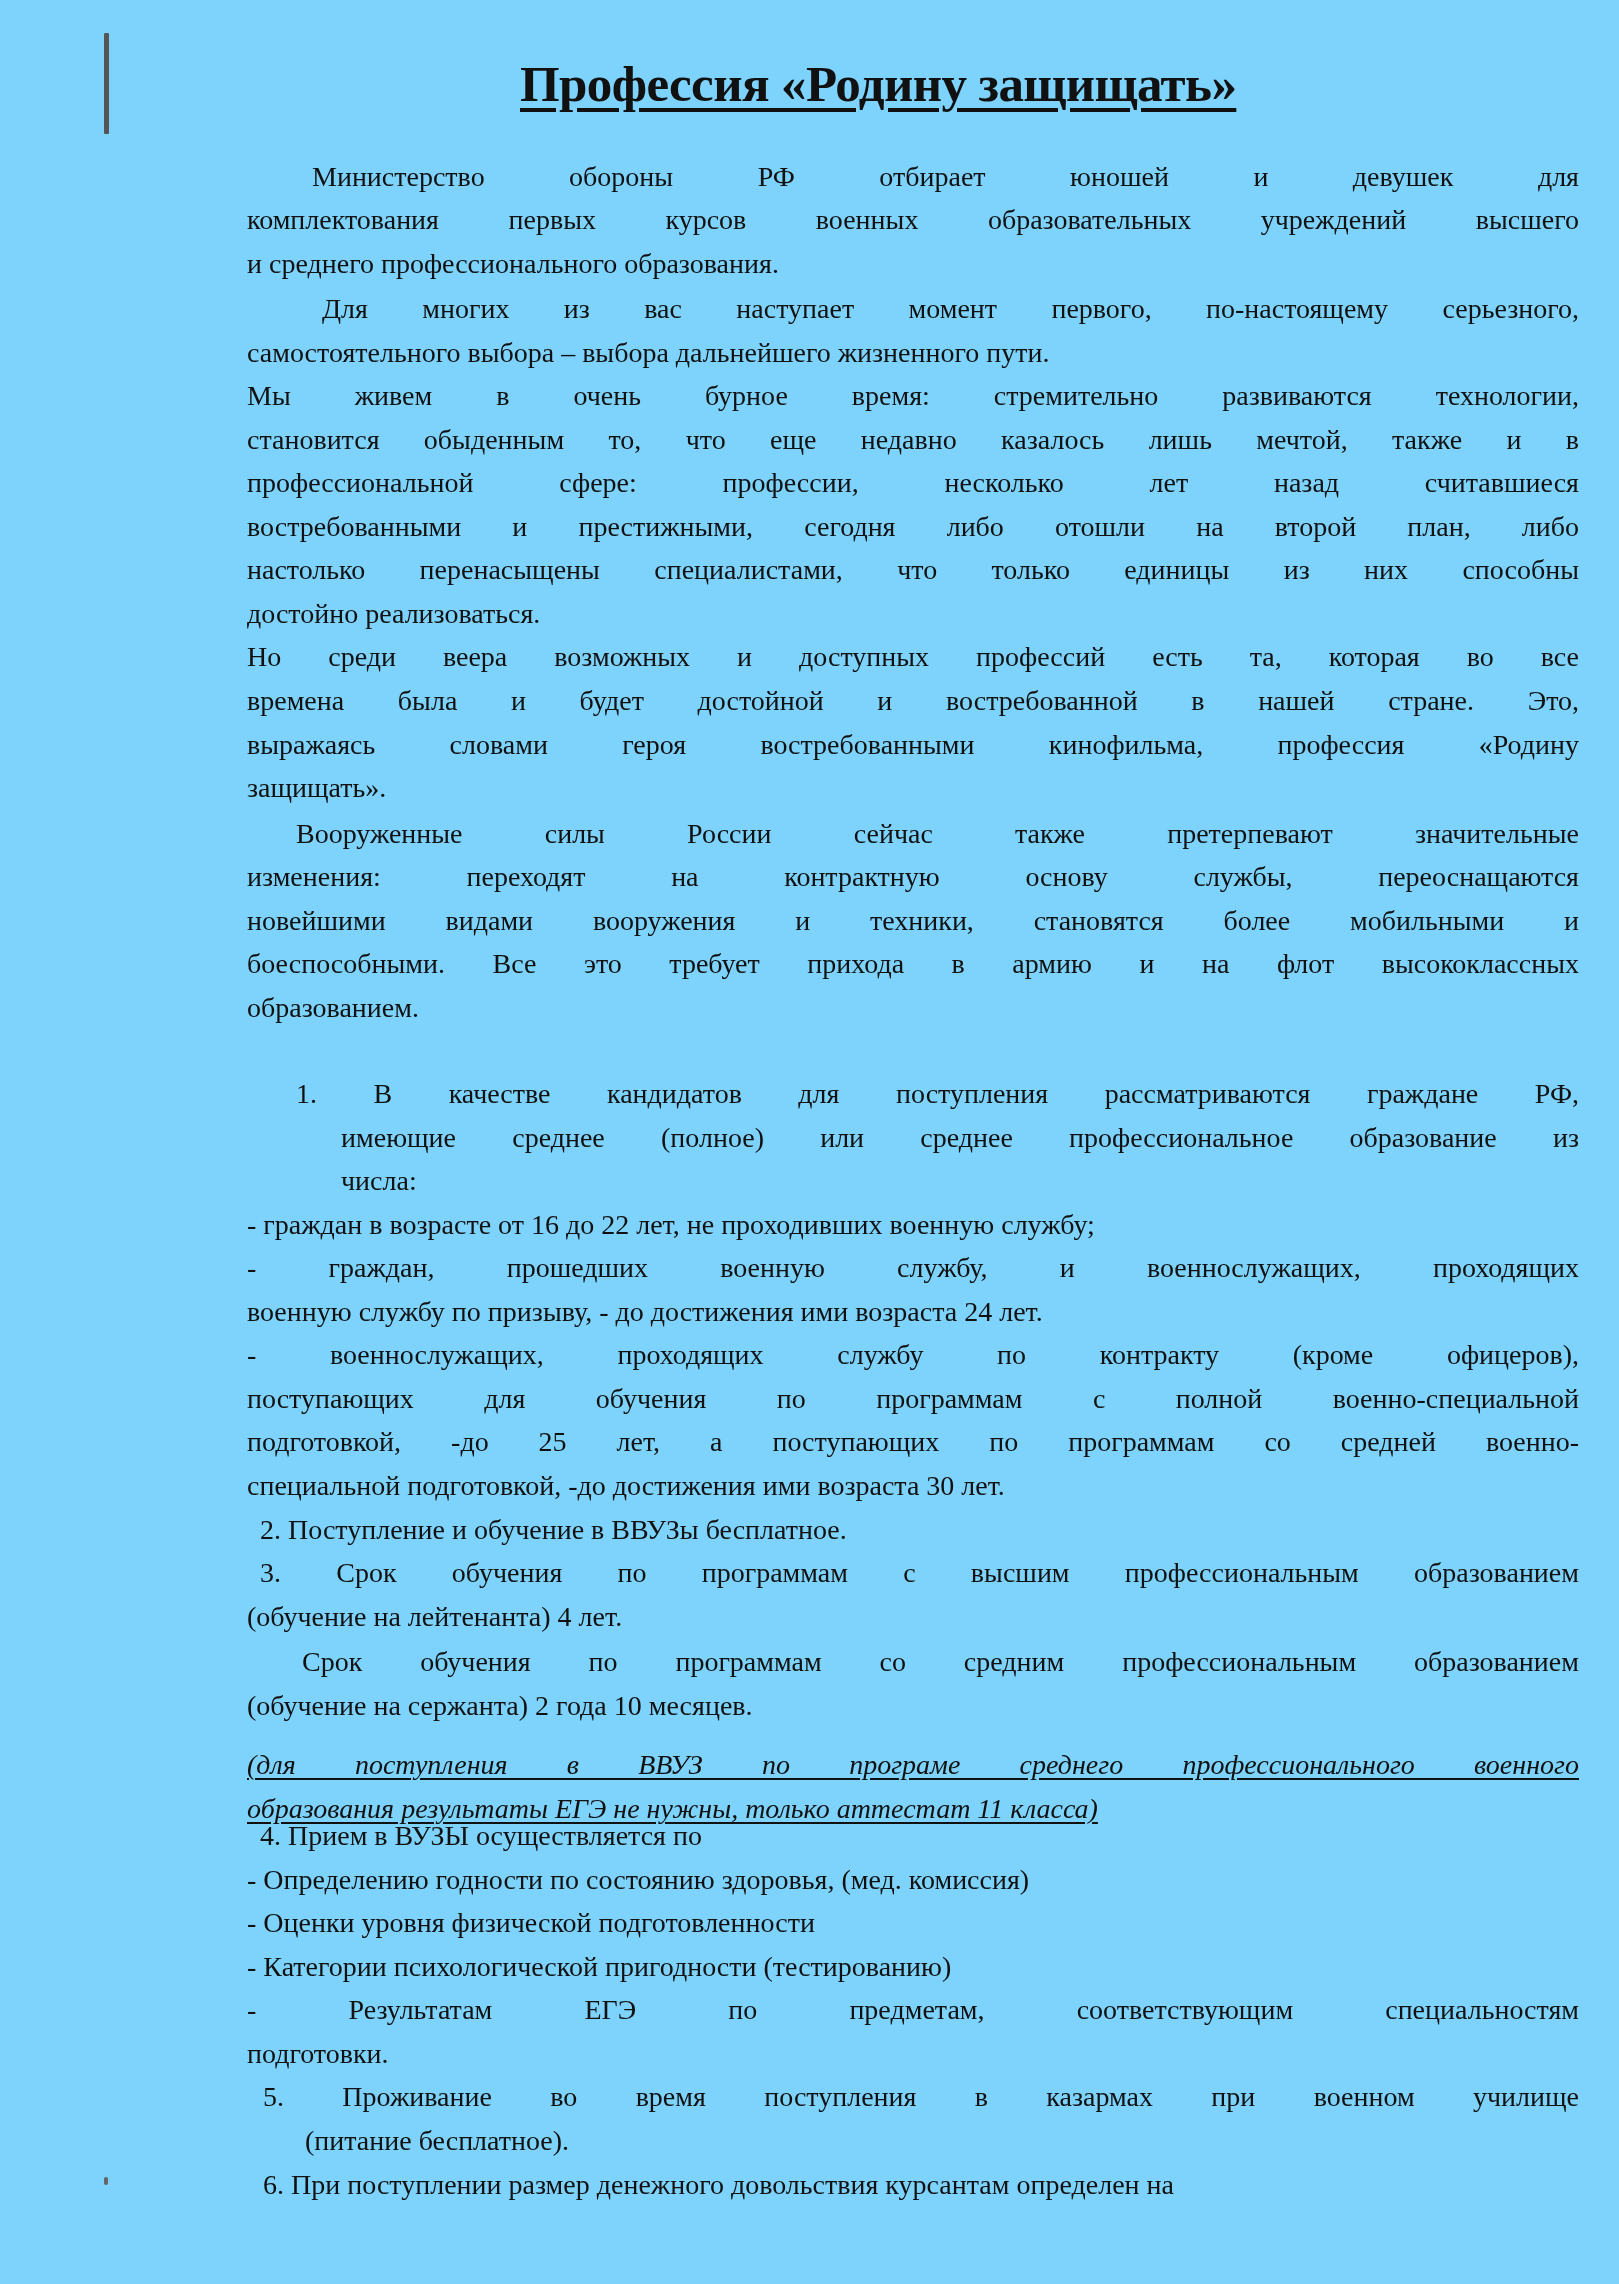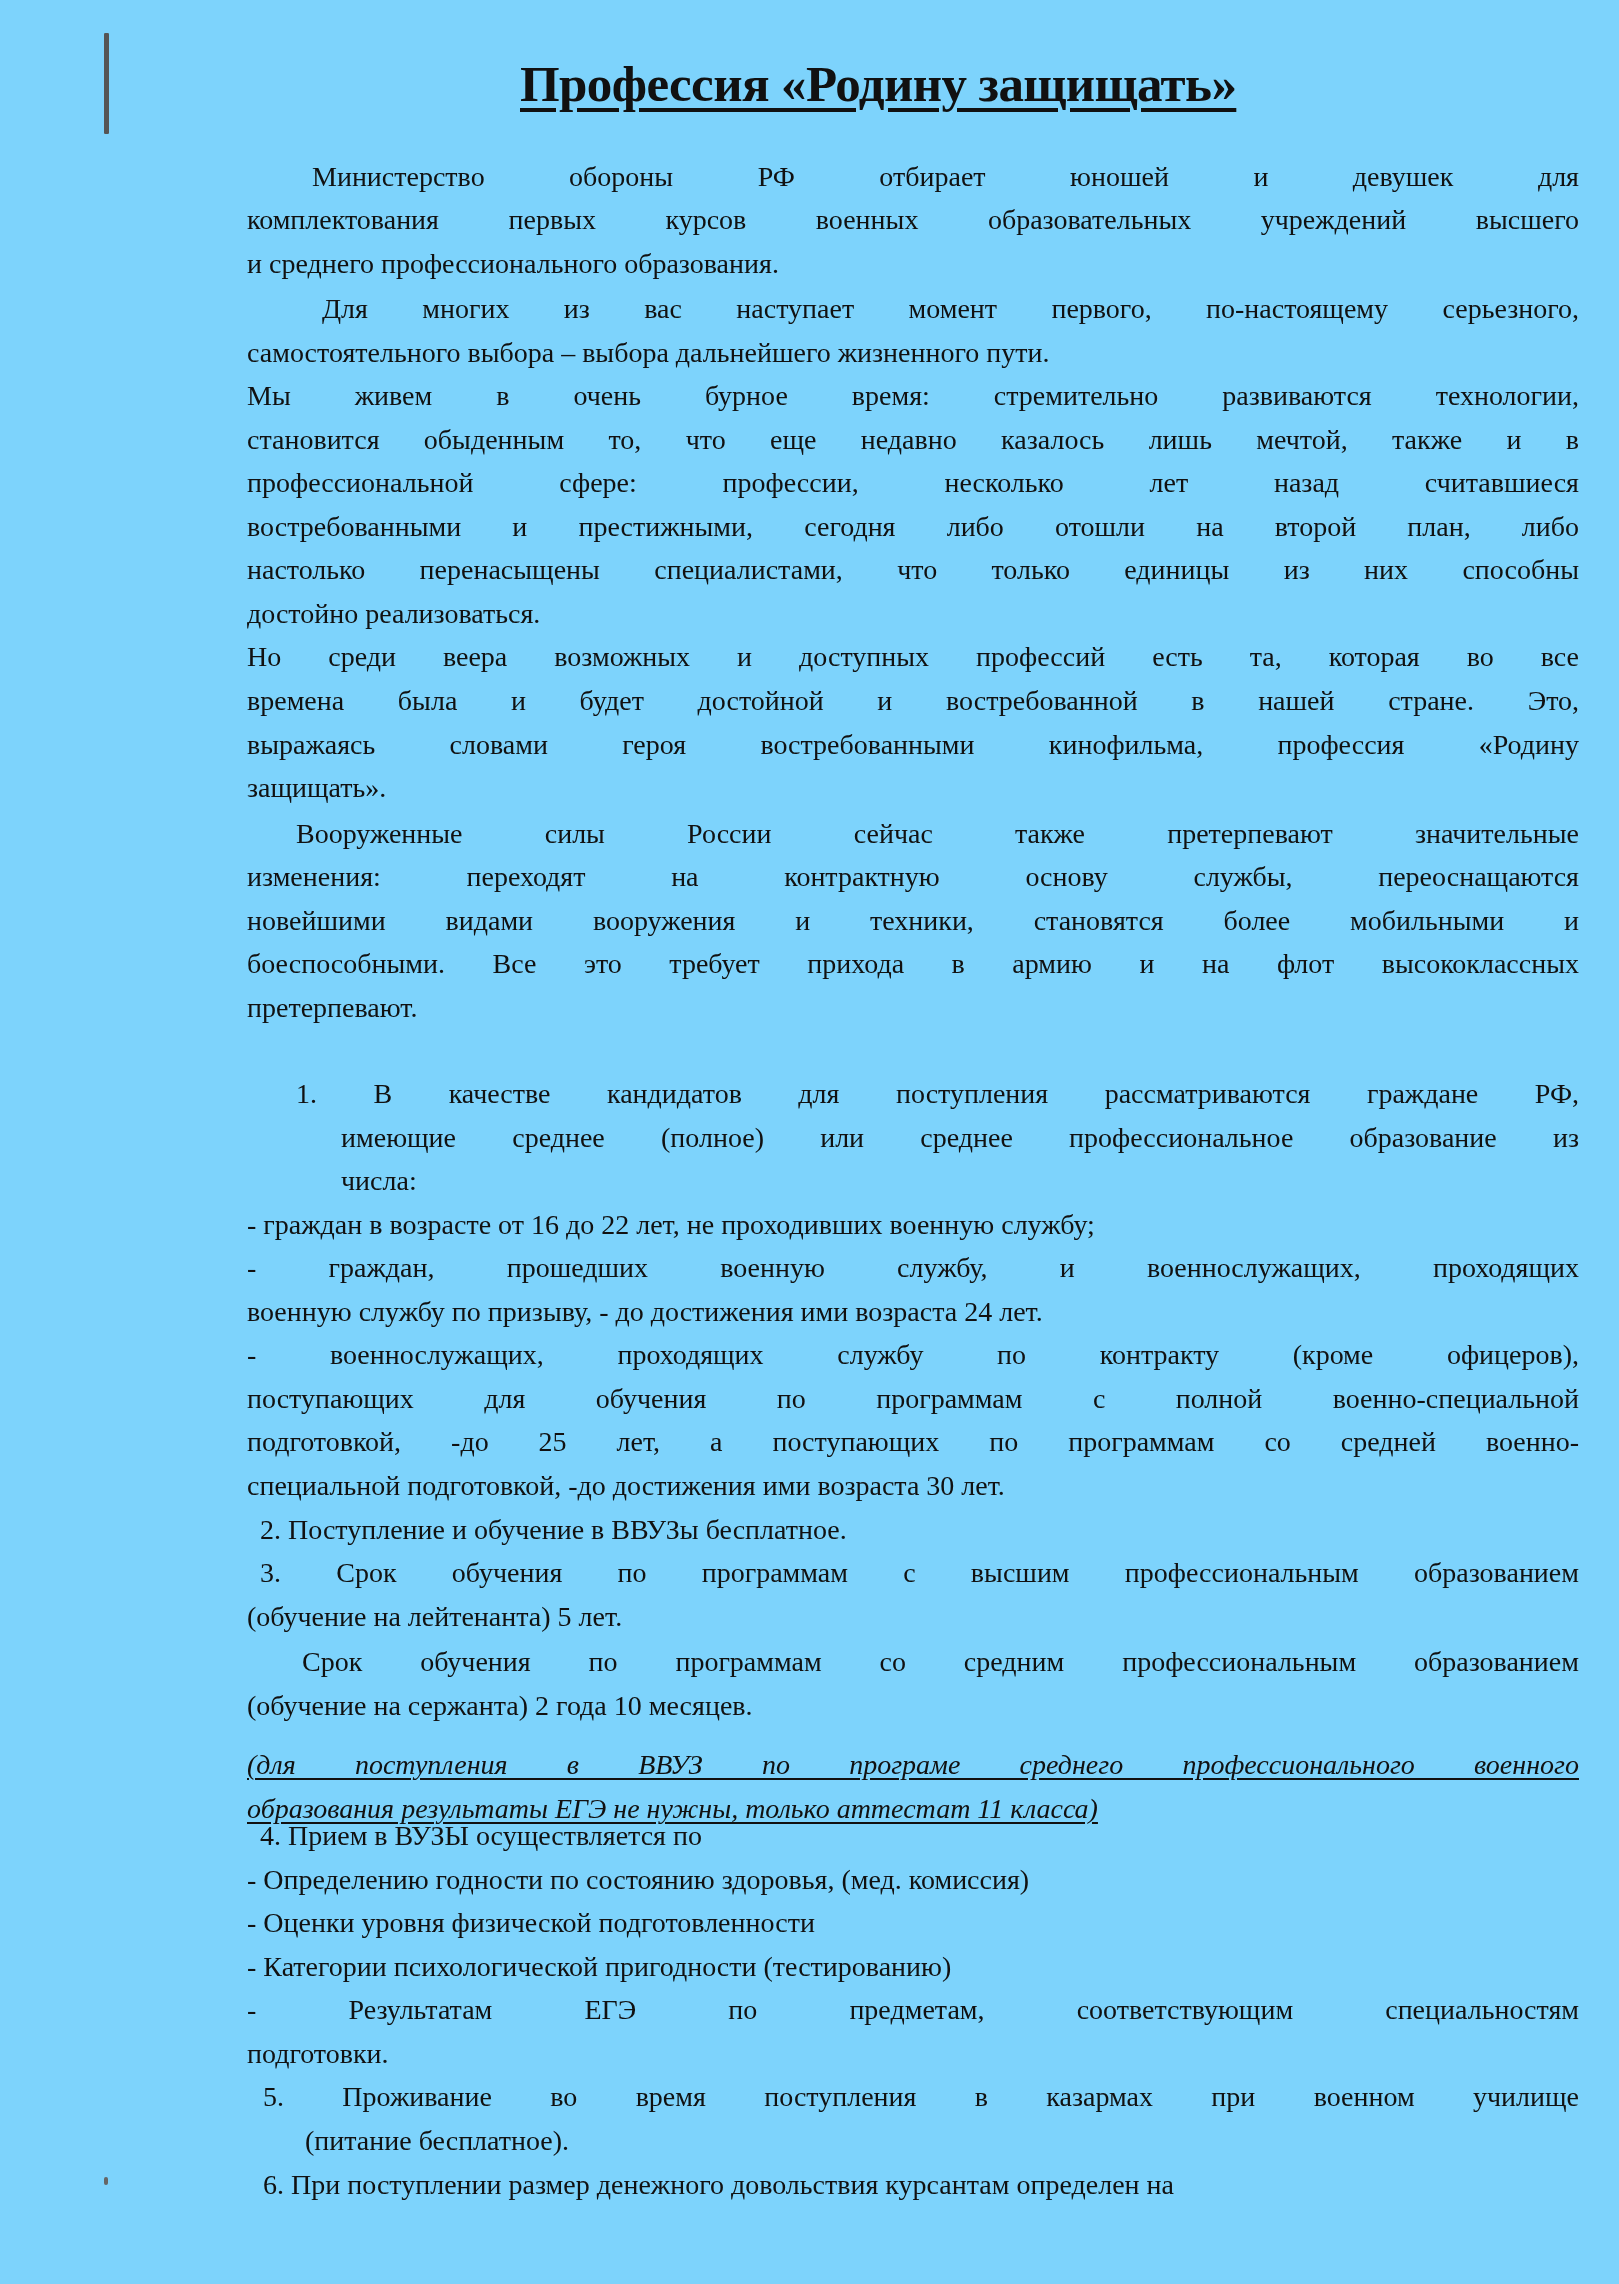--- a/index.html
+++ b/index.html
@@ -36,35 +36,35 @@
   <div class="ln j" style="left:247px;top:548px;width:1332px">настолько перенасыщены специалистами, что только единицы из них способны</div>
   <div class="ln" style="left:247px;top:592px">достойно реализоваться.</div>
   <div class="ln j" style="left:247px;top:635px;width:1332px">Но среди веера возможных и доступных профессий есть та, которая во все</div>
   <div class="ln j" style="left:247px;top:679px;width:1332px">времена была и будет достойной и востребованной в нашей стране. Это,</div>
   <div class="ln j" style="left:247px;top:723px;width:1332px">выражаясь словами героя востребованными кинофильма, профессия «Родину</div>
   <div class="ln" style="left:247px;top:766px">защищать».</div>
   <div class="ln j" style="left:296px;top:812px;width:1283px">Вооруженные силы России сейчас также претерпевают значительные</div>
   <div class="ln j" style="left:247px;top:855px;width:1332px">изменения: переходят на контрактную основу службы, переоснащаются</div>
   <div class="ln j" style="left:247px;top:899px;width:1332px">новейшими видами вооружения и техники, становятся более мобильными и</div>
   <div class="ln j" style="left:247px;top:942px;width:1332px">боеспособными. Все это требует прихода в армию и на флот высококлассных</div>
-  <div class="ln" style="left:247px;top:986px">претерпевают.</div>
+  <div class="ln" style="left:247px;top:986px">образованием.</div>
 
   <div class="ln j" style="left:296px;top:1072px;width:1283px">1. В качестве кандидатов для поступления рассматриваются граждане РФ,</div>
   <div class="ln j" style="left:341px;top:1116px;width:1238px">имеющие среднее (полное) или среднее профессиональное образование из</div>
   <div class="ln" style="left:341px;top:1159px">числа:</div>
   <div class="ln" style="left:247px;top:1203px">- граждан в возрасте от 16 до 22 лет, не проходивших военную службу;</div>
   <div class="ln j" style="left:247px;top:1246px;width:1332px">- граждан, прошедших военную службу, и военнослужащих, проходящих</div>
   <div class="ln" style="left:247px;top:1290px">военную службу по призыву, - до достижения ими возраста 24 лет.</div>
   <div class="ln j" style="left:247px;top:1333px;width:1332px">- военнослужащих, проходящих службу по контракту (кроме офицеров),</div>
   <div class="ln j" style="left:247px;top:1377px;width:1332px">поступающих для обучения по программам с полной военно-специальной</div>
   <div class="ln j" style="left:247px;top:1420px;width:1332px">подготовкой, -до 25 лет, а поступающих по программам со средней военно-</div>
   <div class="ln" style="left:247px;top:1464px">специальной подготовкой, -до достижения ими возраста 30 лет.</div>
   <div class="ln" style="left:260px;top:1508px">2. Поступление и обучение в ВВУЗы бесплатное.</div>
   <div class="ln j" style="left:260px;top:1551px;width:1319px">3. Срок обучения по программам с высшим профессиональным образованием</div>
-  <div class="ln" style="left:247px;top:1595px">(обучение на лейтенанта) 5 лет.</div>
+  <div class="ln" style="left:247px;top:1595px">(обучение на лейтенанта) 4 лет.</div>
   <div class="ln j" style="left:302px;top:1640px;width:1277px">Срок обучения по программам со средним профессиональным образованием</div>
   <div class="ln" style="left:247px;top:1684px">(обучение на сержанта) 2 года 10 месяцев.</div>
   <div class="ln j it" style="left:247px;top:1727px;width:1332px">(для поступления в ВВУЗ по програме среднего профессионального военного</div>
   <div class="ln it" style="left:247px;top:1771px">образования результаты ЕГЭ не нужны, только аттестат 11 класса)</div>
   <div class="ln" style="left:260px;top:1814px">4. Прием в ВУЗЫ осуществляется по</div>
   <div class="ln" style="left:247px;top:1858px">- Определению годности по состоянию здоровья, (мед. комиссия)</div>
   <div class="ln" style="left:247px;top:1901px">- Оценки уровня физической подготовленности</div>
   <div class="ln" style="left:247px;top:1945px">- Категории психологической пригодности (тестированию)</div>
   <div class="ln j" style="left:247px;top:1988px;width:1332px">- Результатам ЕГЭ по предметам, соответствующим специальностям</div>
   <div class="ln" style="left:247px;top:2032px">подготовки.</div>

